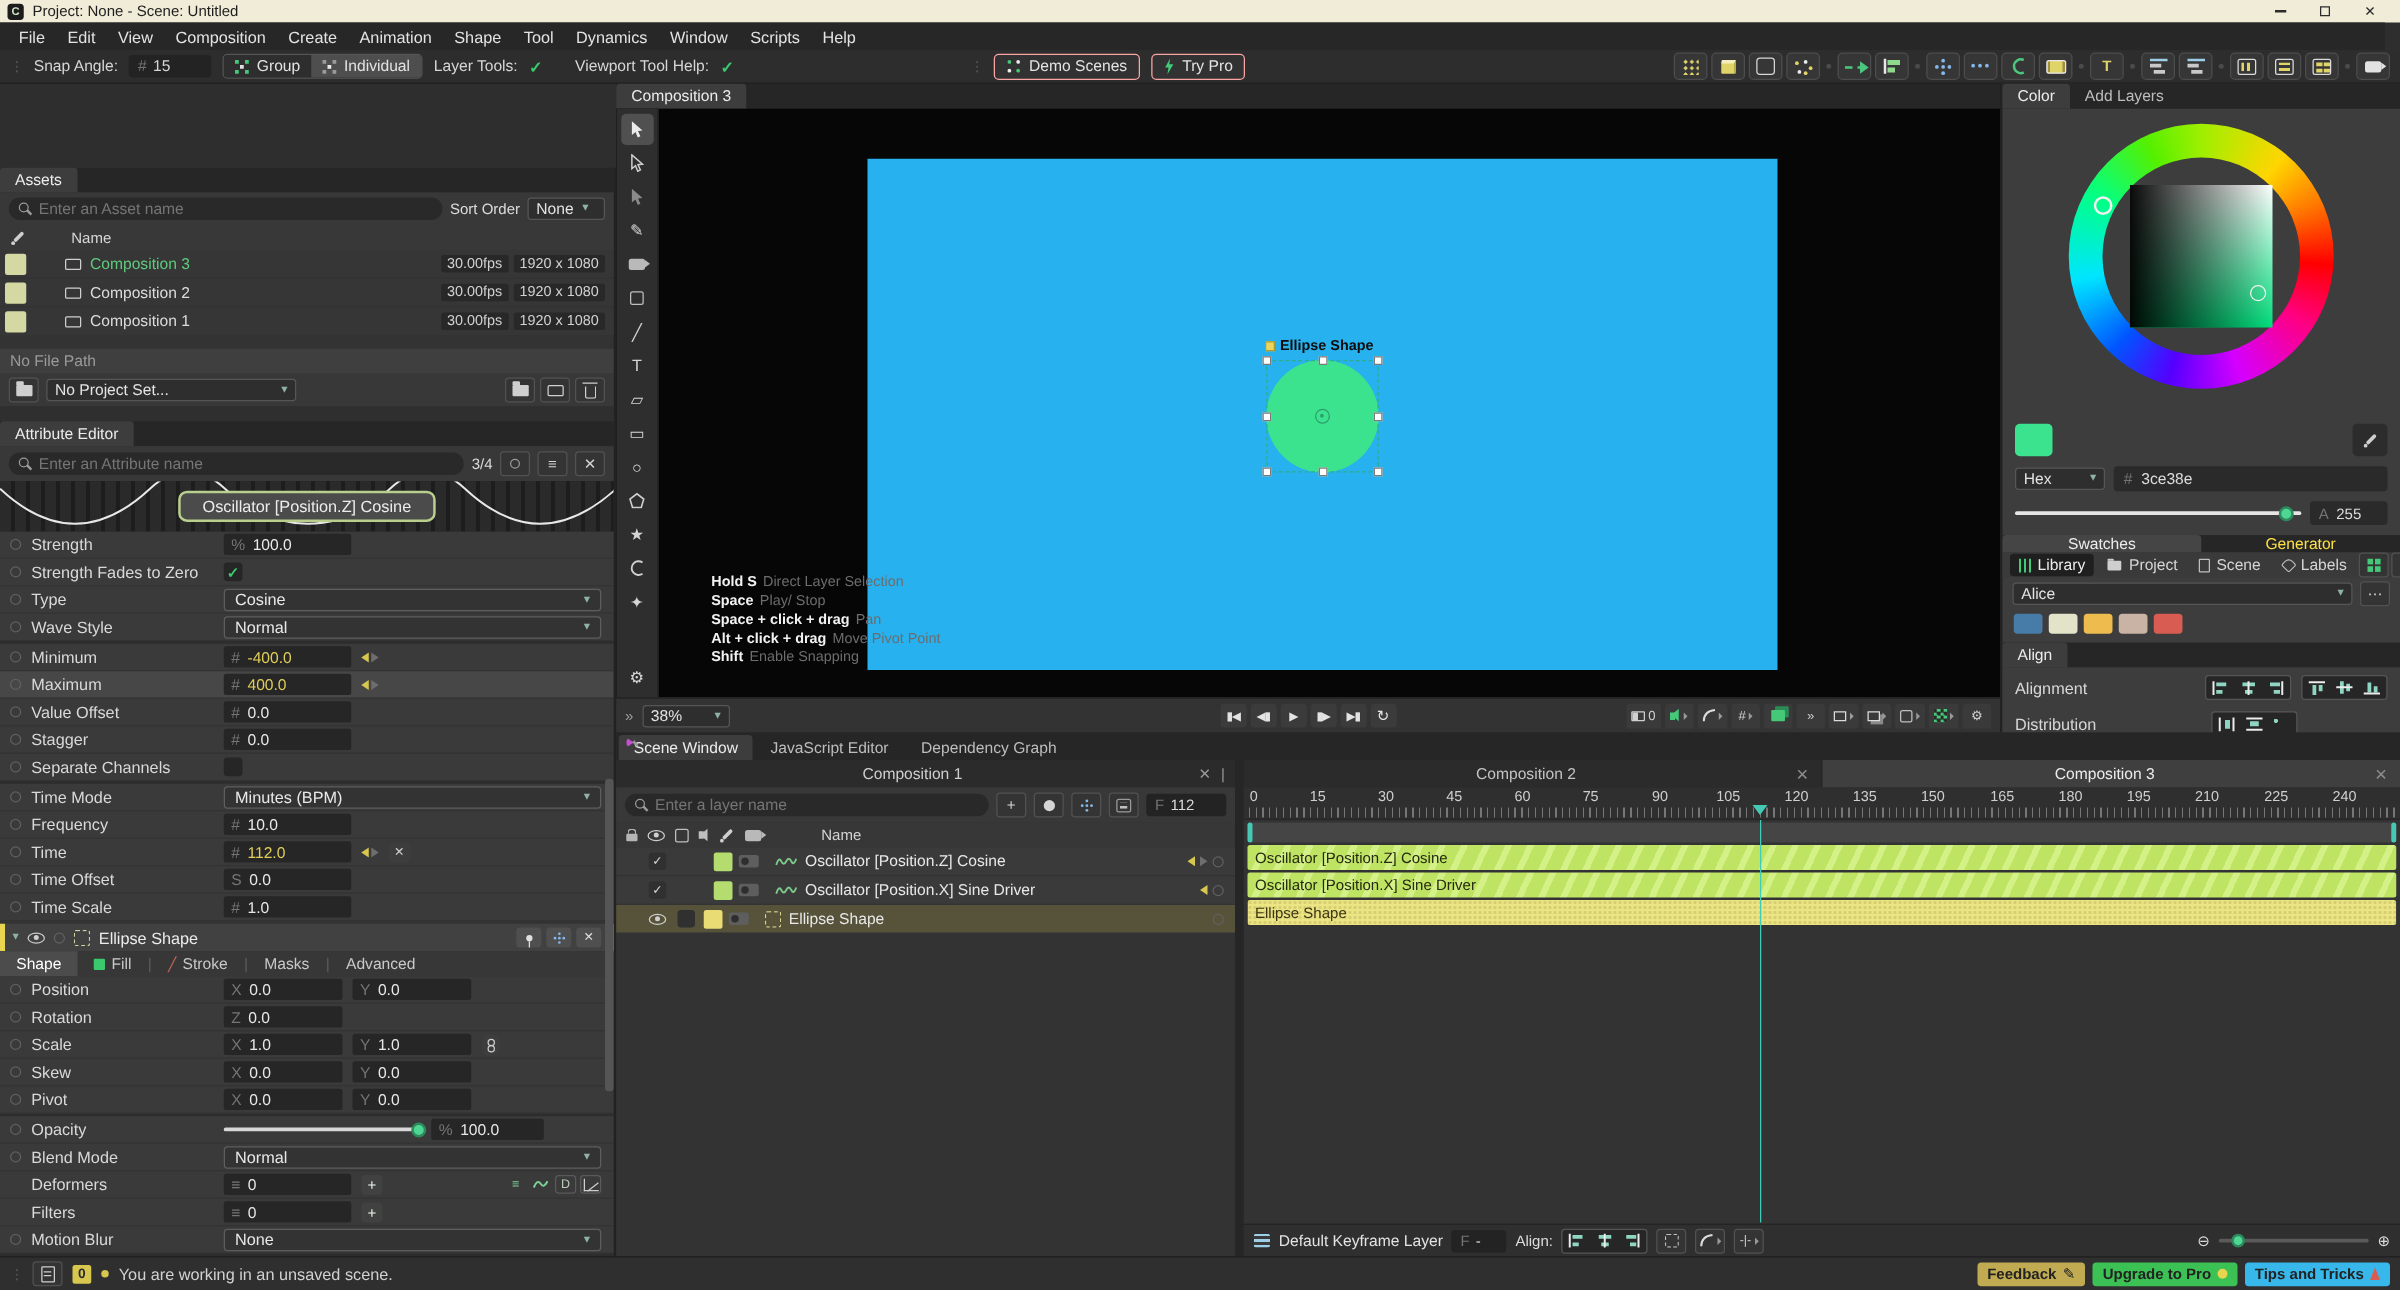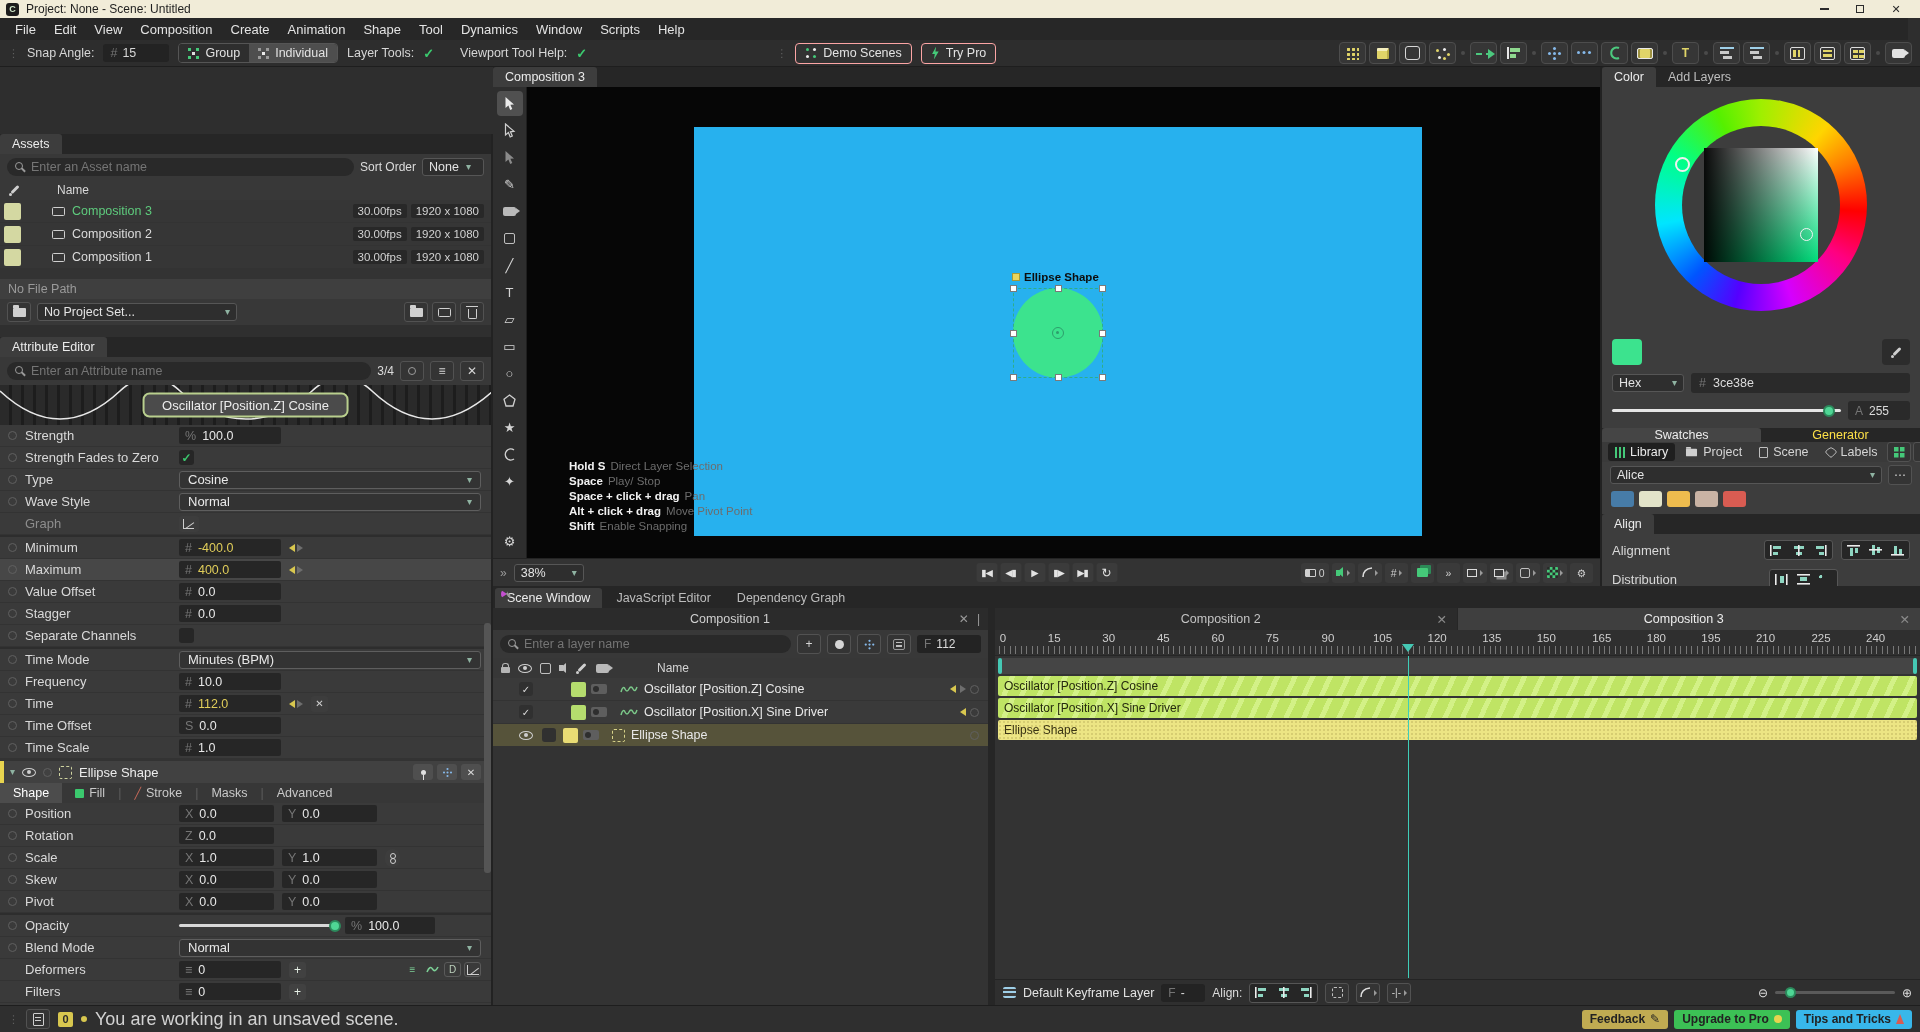--- a/index.html
+++ b/index.html
@@ -276,21 +276,21 @@
   .tl-footer{height:26px;background:#2f2f2f;border-top:1px solid #242424;display:flex;align-items:center;gap:7px;padding:0 8px;flex:none;margin-top:auto}
   .kfic{width:13px;height:11px;background:repeating-linear-gradient(0deg,#9ecfe8 0 2px,transparent 2px 4.5px),#3a3a3a;border-radius:2px}
   .zoomer{margin-left:auto;display:flex;align-items:center;gap:7px}
   .ztrack{width:120px;height:3px;background:#5a5a5a;border-radius:2px;position:relative}
   .zknob{position:absolute;left:8%;top:-4px;width:11px;height:11px;border-radius:50%;background:#4fd695;border:2px solid #2c8a5c}
 
   
   #statusbar{position:absolute;left:0;bottom:0;right:0;height:27px;background:#2f2f2f;border-top:1px solid #1e1e1e;display:flex;align-items:center;gap:8px;padding:0 8px}
   .badge{background:#d8c74f;color:#2b2b2b;border-radius:2px;min-width:15px;height:15px;display:flex;align-items:center;justify-content:center;font-size:11px;font-weight:bold}
   .ydot{width:6px;height:6px;border-radius:50%;background:#d8c74f}
-  .sb-msg{color:#d2d2d2;font-size:18px}
+  .sb-msg{color:#d2d2d2;font-size:13px}
   .sb-right{margin-left:auto;display:flex;gap:6px}
   .sb-btn{height:19px;border-radius:3px;display:flex;align-items:center;gap:5px;padding:0 8px;font-size:12px;font-weight:bold;color:#222}
   .docic{width:11px;height:13px;border:1.3px solid #cfcfcf;border-radius:1px;background-image:linear-gradient(#cfcfcf,#cfcfcf),linear-gradient(#cfcfcf,#cfcfcf);background-size:6px 1.2px;background-position:1.5px 3px,1.5px 6px;background-repeat:no-repeat}
 </style>
 </head>
 <body>
 
 <div id="app">
 
   <div id="titlebar">
@@ -536,25 +536,20 @@
               <span class="vee">▾</span>
             </span>
         </div>
         <div class="prow">
           <span class="sock"></span>
           <span class="plabel">Wave Style</span>
           <span class="ddl">
               <span>Normal</span>
               <span class="vee">▾</span>
             </span>
-        </div>
-        <div class="prow">
-          <span style="width:9px"></span>
-          <span class="plabel dim">Graph</span>
-          <span class="graphbtn"></span>
         </div>
         <div style="height:2px;background:#2d2d2d;flex:none"></div>
         <div class="prow">
           <span class="sock"></span>
           <span class="plabel">Minimum</span>
           <span class="vfld">
               <span class="pfx">#</span>
               <span class="val kf">-400.0</span>
             </span>
           <span class="steps">

